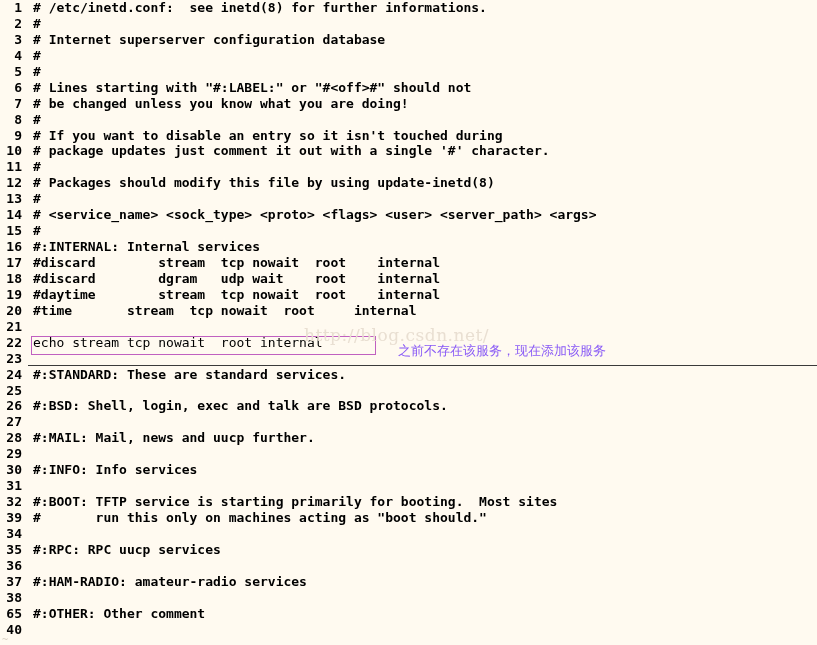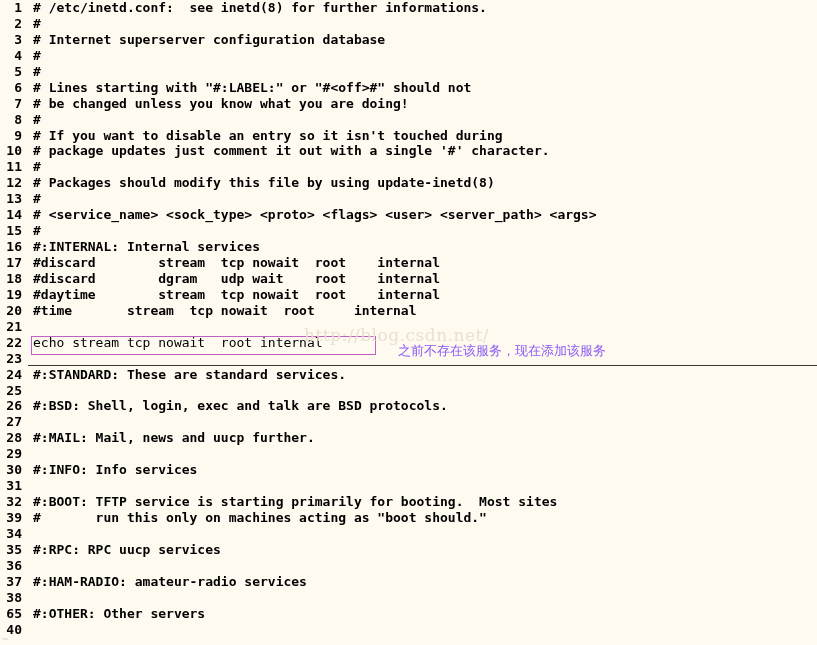--- a/index.html
+++ b/index.html
@@ -154,21 +154,21 @@
       <div class="code-line"><span class="ln">29</span><span class="ltext"></span></div>
       <div class="code-line"><span class="ln">30</span><span class="ltext">#:INFO: Info services</span></div>
       <div class="code-line"><span class="ln">31</span><span class="ltext"></span></div>
       <div class="code-line"><span class="ln">32</span><span class="ltext">#:BOOT: TFTP service is starting primarily for booting.  Most sites</span></div>
       <div class="code-line"><span class="ln">39</span><span class="ltext">#       run this only on machines acting as "boot should."</span></div>
       <div class="code-line"><span class="ln">34</span><span class="ltext"></span></div>
       <div class="code-line"><span class="ln">35</span><span class="ltext">#:RPC: RPC uucp services</span></div>
       <div class="code-line"><span class="ln">36</span><span class="ltext"></span></div>
       <div class="code-line"><span class="ln">37</span><span class="ltext">#:HAM-RADIO: amateur-radio services</span></div>
       <div class="code-line"><span class="ln">38</span><span class="ltext"></span></div>
-      <div class="code-line"><span class="ln">65</span><span class="ltext">#:OTHER: Other servers</span></div>
+      <div class="code-line"><span class="ln">65</span><span class="ltext">#:OTHER: Other comment</span></div>
       <div class="code-line"><span class="ln">40</span><span class="ltext"></span></div>
     </div>
 
   <div class="hl-box"></div>
 
   <div class="hrule"></div>
 
   <div class="watermark">http://blog.csdn.net/</div>
 
   <div class="annotation">之前不存在该服务，现在添加该服务</div>

